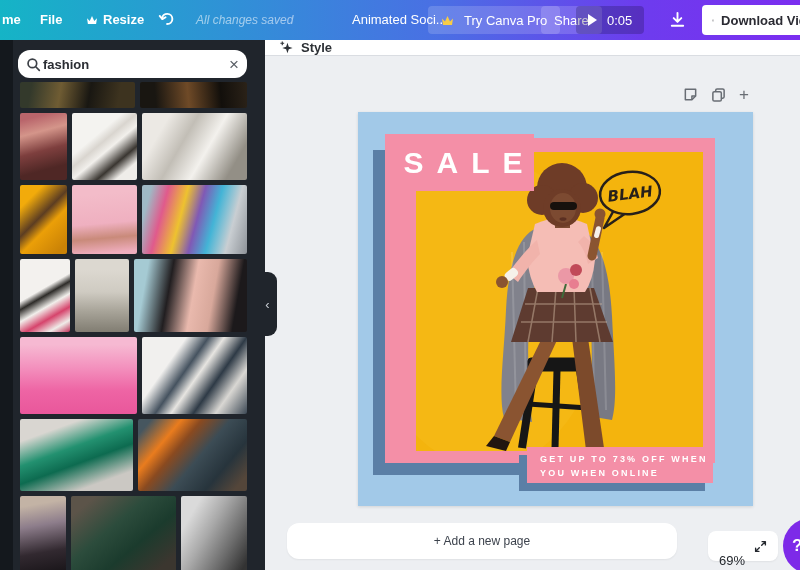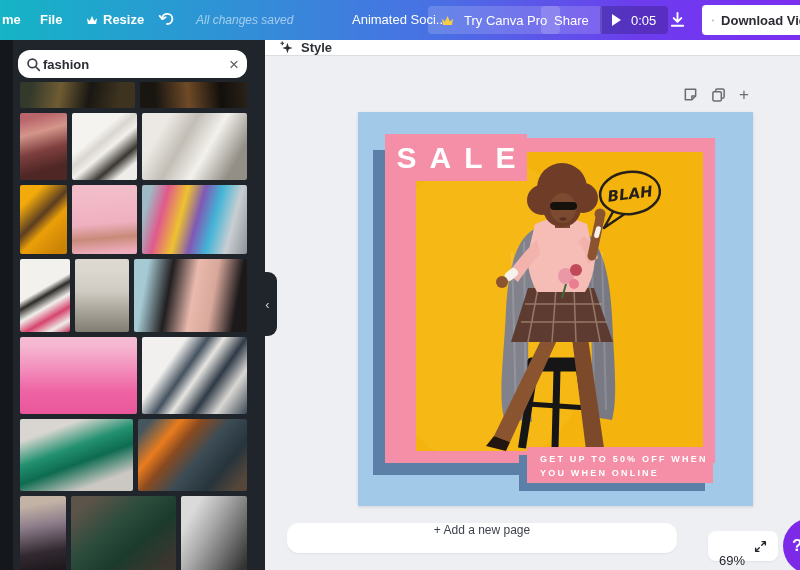--- a/index.html
+++ b/index.html
@@ -22,21 +22,21 @@
   .tb-undo{left:158px;top:11px;}
   .tb-saved{left:196px;top:13px;font-size:12px;font-weight:400;font-style:italic;color:rgba(255,255,255,.55);}
   .tb-title{left:332px;top:12px;font-weight:500;margin-left:20px;}
   .tb-btn{
     position:absolute;top:6px;height:28px;display:flex;align-items:center;gap:10px;
     padding:0 13px;border-radius:4px;background:rgba(255,255,255,.16);
     color:#fff;font-size:13px;font-weight:400;cursor:pointer;box-sizing:border-box;justify-content:flex-end;
   }
   .tb-pro{left:428px;}
   .tb-share{left:541px;}
-  .tb-play{left:600px;background:rgba(10,5,30,.22);padding:8px 12px;}
+  .tb-play{left:576px;background:rgba(10,5,30,.22);padding:8px 12px;}
   .play-tri{width:0;height:0;border-left:9px solid #fff;border-top:6px solid transparent;border-bottom:6px solid transparent;}
   .tb-dl-icon{position:absolute;left:668px;top:10px;cursor:pointer;}
   .tb-dlvideo{
     position:absolute;left:702px;top:5px;height:30px;width:112px;
     background:#fff;border-radius:4px;display:flex;align-items:center;gap:7px;
     padding:0 0 0 10px;color:#2b2b33;font-size:13px;font-weight:700;cursor:pointer;box-sizing:border-box;
     white-space:nowrap;
   }
 
   
@@ -75,35 +75,35 @@
   .canvas-area{position:absolute;left:265px;top:71px;width:535px;height:499px;background:#edeff2;}
   .page-actions{position:absolute;left:418px;top:15px;display:flex;align-items:center;gap:13px;color:#686d74;}
   .pa-icon{cursor:pointer;display:flex;align-items:center;}
   .pa-plus{font-size:17px;color:#686d74;line-height:1;font-weight:400;}
 
   .design{position:absolute;left:93px;top:41px;width:395px;height:394px;background:#a2c9e8;box-shadow:0 1px 3px rgba(0,0,0,.12);}
   .d-shadow{position:absolute;left:15px;top:38px;width:330px;height:325px;background:#5b7fa6;}
   .d-frame{position:absolute;left:27px;top:26px;width:330px;height:325px;background:#f48fa7;}
   .d-photo{position:absolute;left:58px;top:40px;width:287px;height:299px;overflow:hidden;}
   .d-sale{
-    position:absolute;left:27px;top:22px;width:142px;height:47px;background:#f48fa7;
+    position:absolute;left:27px;top:22px;width:142px;height:57px;background:#f48fa7;
     display:flex;align-items:center;justify-content:center;
-    color:#fff;font-size:30px;font-weight:700;letter-spacing:13px;text-indent:13px;
+    color:#fff;font-size:30px;font-weight:700;letter-spacing:13px;text-indent:13px;padding-left:7px;
   }
   .d-promo-shadow{position:absolute;left:161px;top:343px;width:186px;height:36px;background:#5b7fa6;}
   .d-promo{
     position:absolute;left:169px;top:335px;width:186px;height:36px;background:#f48fa7;
     color:#fff;font-size:9px;font-weight:700;letter-spacing:2.2px;line-height:14px;
     padding:5px 0 0 13px;box-sizing:border-box;
   }
 
   
   .add-page{
-    position:absolute;left:22px;top:452px;width:390px;height:30px;background:#fff;border-radius:12px;
-    display:flex;align-items:flex-start;justify-content:center;color:#3d434d;font-size:12px;font-weight:500;
+    position:absolute;left:22px;top:452px;width:390px;height:36px;background:#fff;border-radius:12px;
+    display:flex;align-items:center;justify-content:center;color:#3d434d;font-size:12px;font-weight:500;
     box-shadow:0 1px 2px rgba(0,0,0,.06);cursor:pointer;
   }
   .zoom-pill{
     position:absolute;left:443px;top:460px;height:30px;background:#fff;border-radius:8px;
     display:flex;align-items:center;gap:9px;padding:0 11px;
     box-shadow:0 1px 2px rgba(0,0,0,.06);cursor:pointer;
   }
   .zoom-value{font-size:13px;font-weight:400;color:#24282e;margin-top:28px;}
   .help-circle{
     position:absolute;left:518px;top:447px;width:56px;height:56px;border-radius:50%;
@@ -310,21 +310,21 @@
         </g>
       </svg>
     </div>
 
     <div class="d-sale">
       <span>SALE</span>
     </div>
 
     <div class="d-promo-shadow"></div>
     <div class="d-promo">
-      <div>GET UP TO 50% OFF WHEN</div>
+      <div>GET UP TO 73% OFF WHEN</div>
       <div>YOU WHEN ONLINE</div>
     </div>
   </div>
 
   <div class="add-page">
     <span>+ Add a new page</span>
   </div>
   <div class="zoom-pill">
     <span class="zoom-value">69%</span>
     <svg width="13" height="13" viewBox="0 0 16 16">

